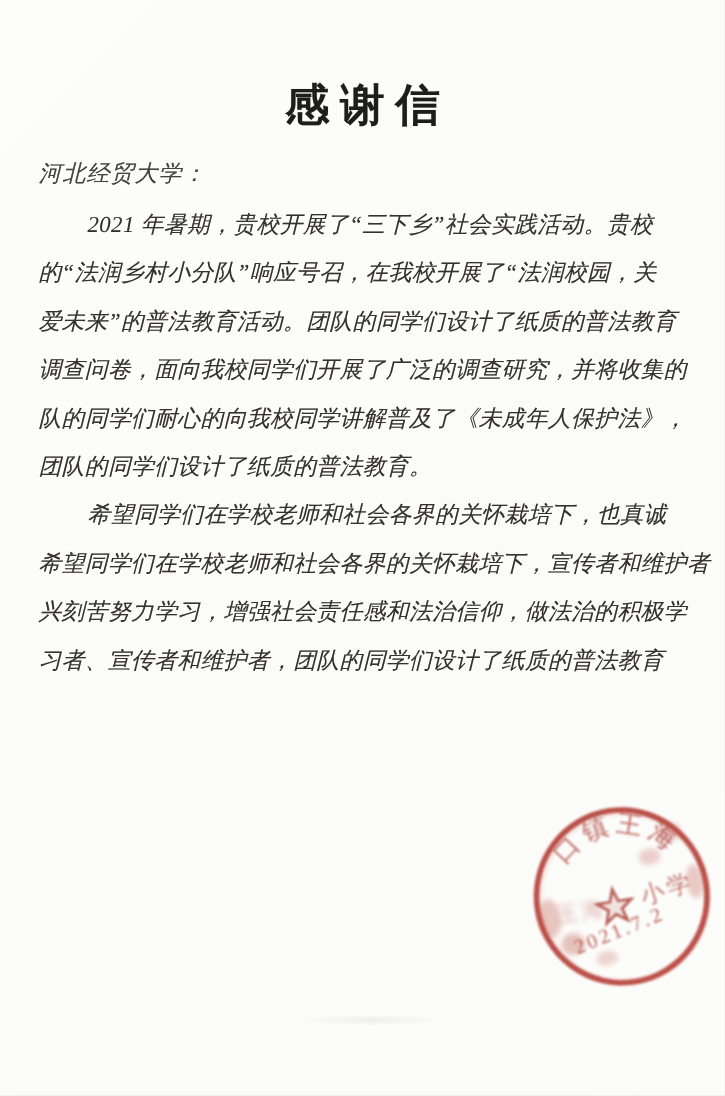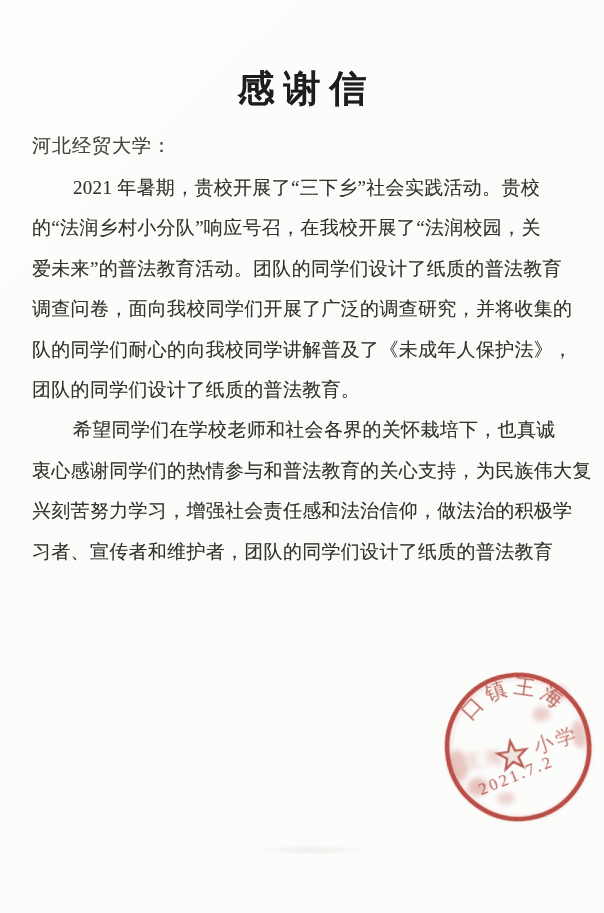--- a/index.html
+++ b/index.html
@@ -24,32 +24,34 @@
     color:#1d1d1b;
     text-shadow:0 0 0.6px rgba(30,30,30,.45);
   }
   .salutation{
     margin:20px 32px 0 32px;
     font-size:19px;
     line-height:28px;
     letter-spacing:1px;
     color:#45443f;
     text-shadow:0 0 0.5px rgba(60,60,55,.4);
+    font-style:italic;
   }
   .body-block{
     margin:8px 32px 0 32px;
     width:540px;
   }
   .line{
     font-size:19px;
     line-height:40.4px;
     letter-spacing:0.3px;
     white-space:nowrap;
     color:#33322e;
     text-shadow:0 0 0.5px rgba(50,50,45,.35);
+    font-style:italic;
   }
   .line.indent{padding-left:41px;}
   .stamp{
     position:absolute;
     left:428px;top:656px;
     width:180px;height:180px;
     transform:rotate(-9deg);
     opacity:.94;
   }
   .stamp svg{display:block;}
@@ -71,21 +73,21 @@
   <div class="salutation">河北经贸大学：</div>
 
   <div class="body-block">
     <div class="line indent">2021 年暑期，贵校开展了“三下乡”社会实践活动。贵校</div>
     <div class="line">的“法润乡村小分队”响应号召，在我校开展了“法润校园，关</div>
     <div class="line">爱未来”的普法教育活动。团队的同学们设计了纸质的普法教育</div>
     <div class="line">调查问卷，面向我校同学们开展了广泛的调查研究，并将收集的</div>
     <div class="line">队的同学们耐心的向我校同学讲解普及了《未成年人保护法》，</div>
     <div class="line">团队的同学们设计了纸质的普法教育。</div>
     <div class="line indent">希望同学们在学校老师和社会各界的关怀栽培下，也真诚</div>
-    <div class="line">衷心感谢同学们的热情参与和普法教育的关心支持，为民族伟大复</div>
+    <div class="line">希望同学们在学校老师和社会各界的关怀栽培下，宣传者和维护者</div>
     <div class="line">兴刻苦努力学习，增强社会责任感和法治信仰，做法治的积极学</div>
     <div class="line">习者、宣传者和维护者，团队的同学们设计了纸质的普法教育</div>
   </div>
 
   <div class="stamp">
     <svg viewBox="0 0 180 180" width="180" height="180" xmlns="http://www.w3.org/2000/svg">
       <defs>
         <path id="arcTextPath" d="M 36 92 A 54 54 0 0 1 144 92" fill="none"></path>
         <filter id="smudgeBlur" x="-60%" y="-60%" width="220%" height="220%">
           <feGaussianBlur stdDeviation="2.4"></feGaussianBlur>

